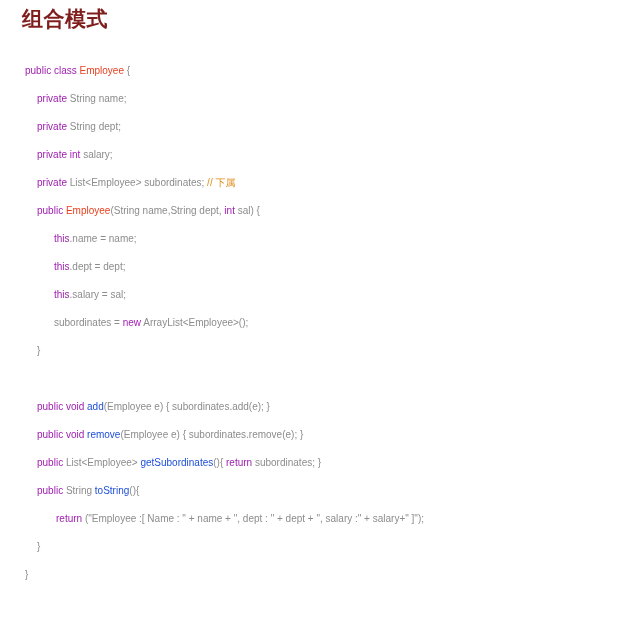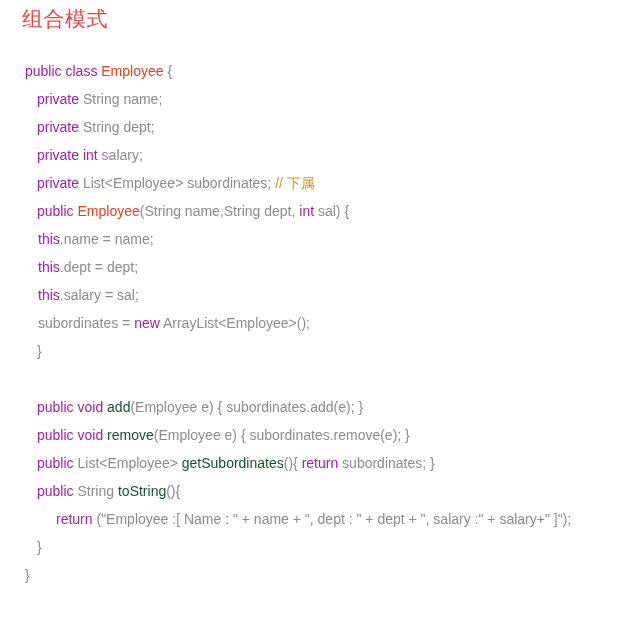--- a/index.html
+++ b/index.html
@@ -19,51 +19,51 @@
     width: 631px;
     height: 621px;
     background: #ffffff;
   }
   .page-title {
     position: absolute;
     left: 22px;
     top: 4px;
     font-size: 21px;
     line-height: 30px;
-    font-weight: normal;
-    color: #ef4444;
+    font-weight: bold;
+    color: #7f1d1d;
     letter-spacing: 0.5px;
     white-space: nowrap;
   }
   .code-block {
     position: absolute;
     left: 0;
     top: 57px;
     width: 631px;
-    font-size: 14px;
+    font-size: 10px;
     line-height: 28px;
     color: #8c8c8c;
     white-space: pre;
   }
   .code-line {
     height: 28px;
     white-space: pre;
     color: #8c8c8c;
   }
   .code-line.blank {
     height: 28px;
   }
   .ind0 { padding-left: 25px; }
   .ind1 { padding-left: 37px; }
-  .ind2 { padding-left: 38px; }
+  .ind2 { padding-left: 54px; }
   .ind3 { padding-left: 56px; }
 
   .tok-kw   { color: #a020b0; }
   .tok-type { color: #e8401f; }
-  .tok-fn   { color: #14532d; }
+  .tok-fn   { color: #1d4ed8; }
   .tok-cmt  { color: #e09020; text-align: center; }
   .tok-txt  { color: #8c8c8c; }
 </style>
 </head>
 <body>
 
 <div class="page">
 
   <div class="page-title">组合模式</div>
 

